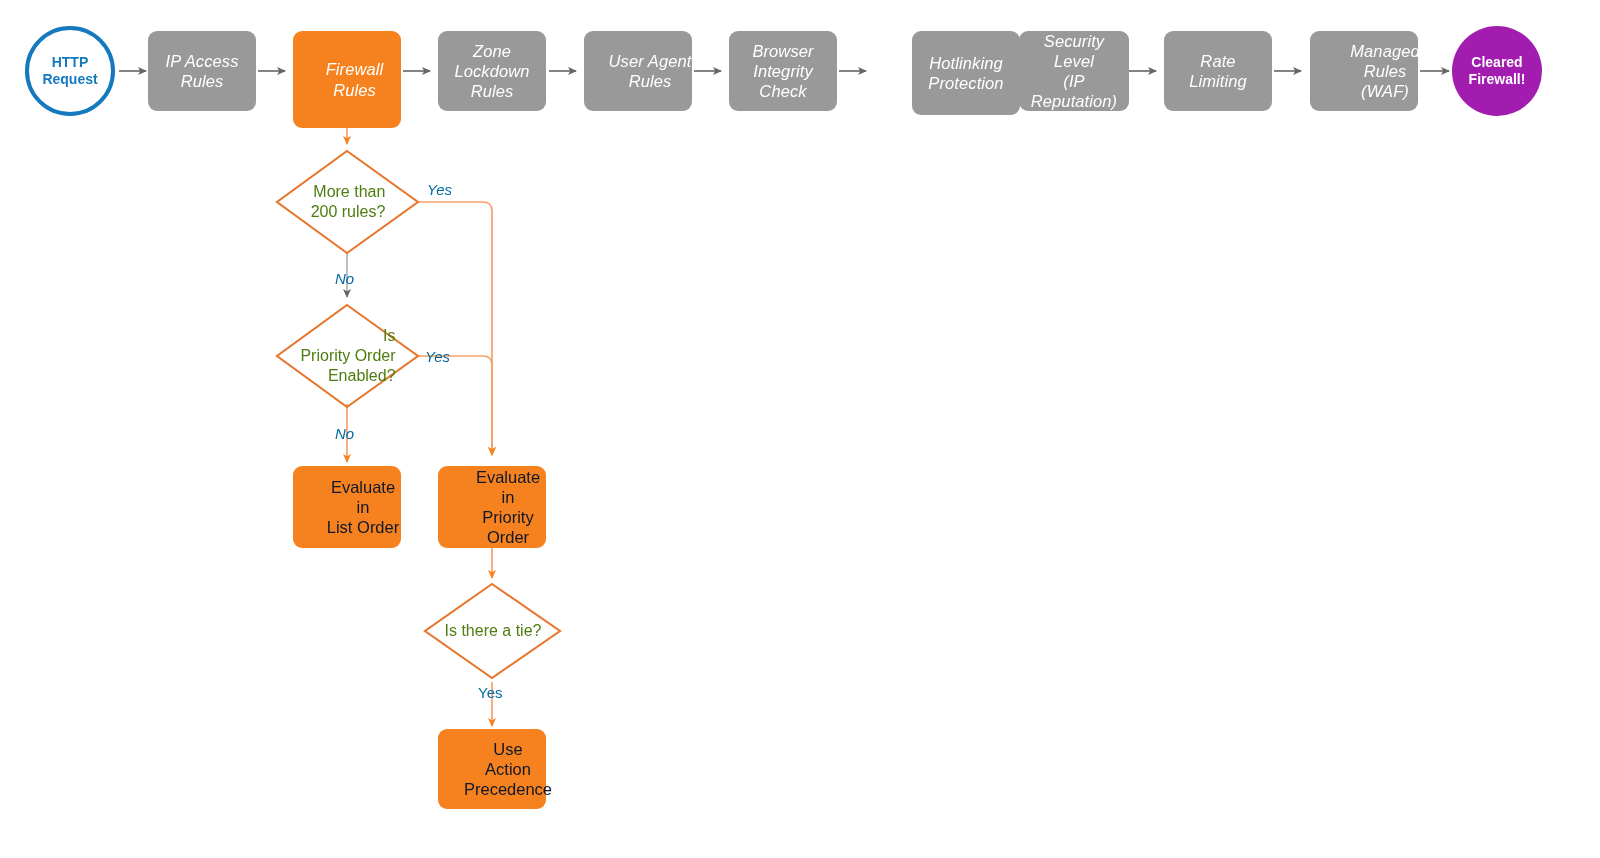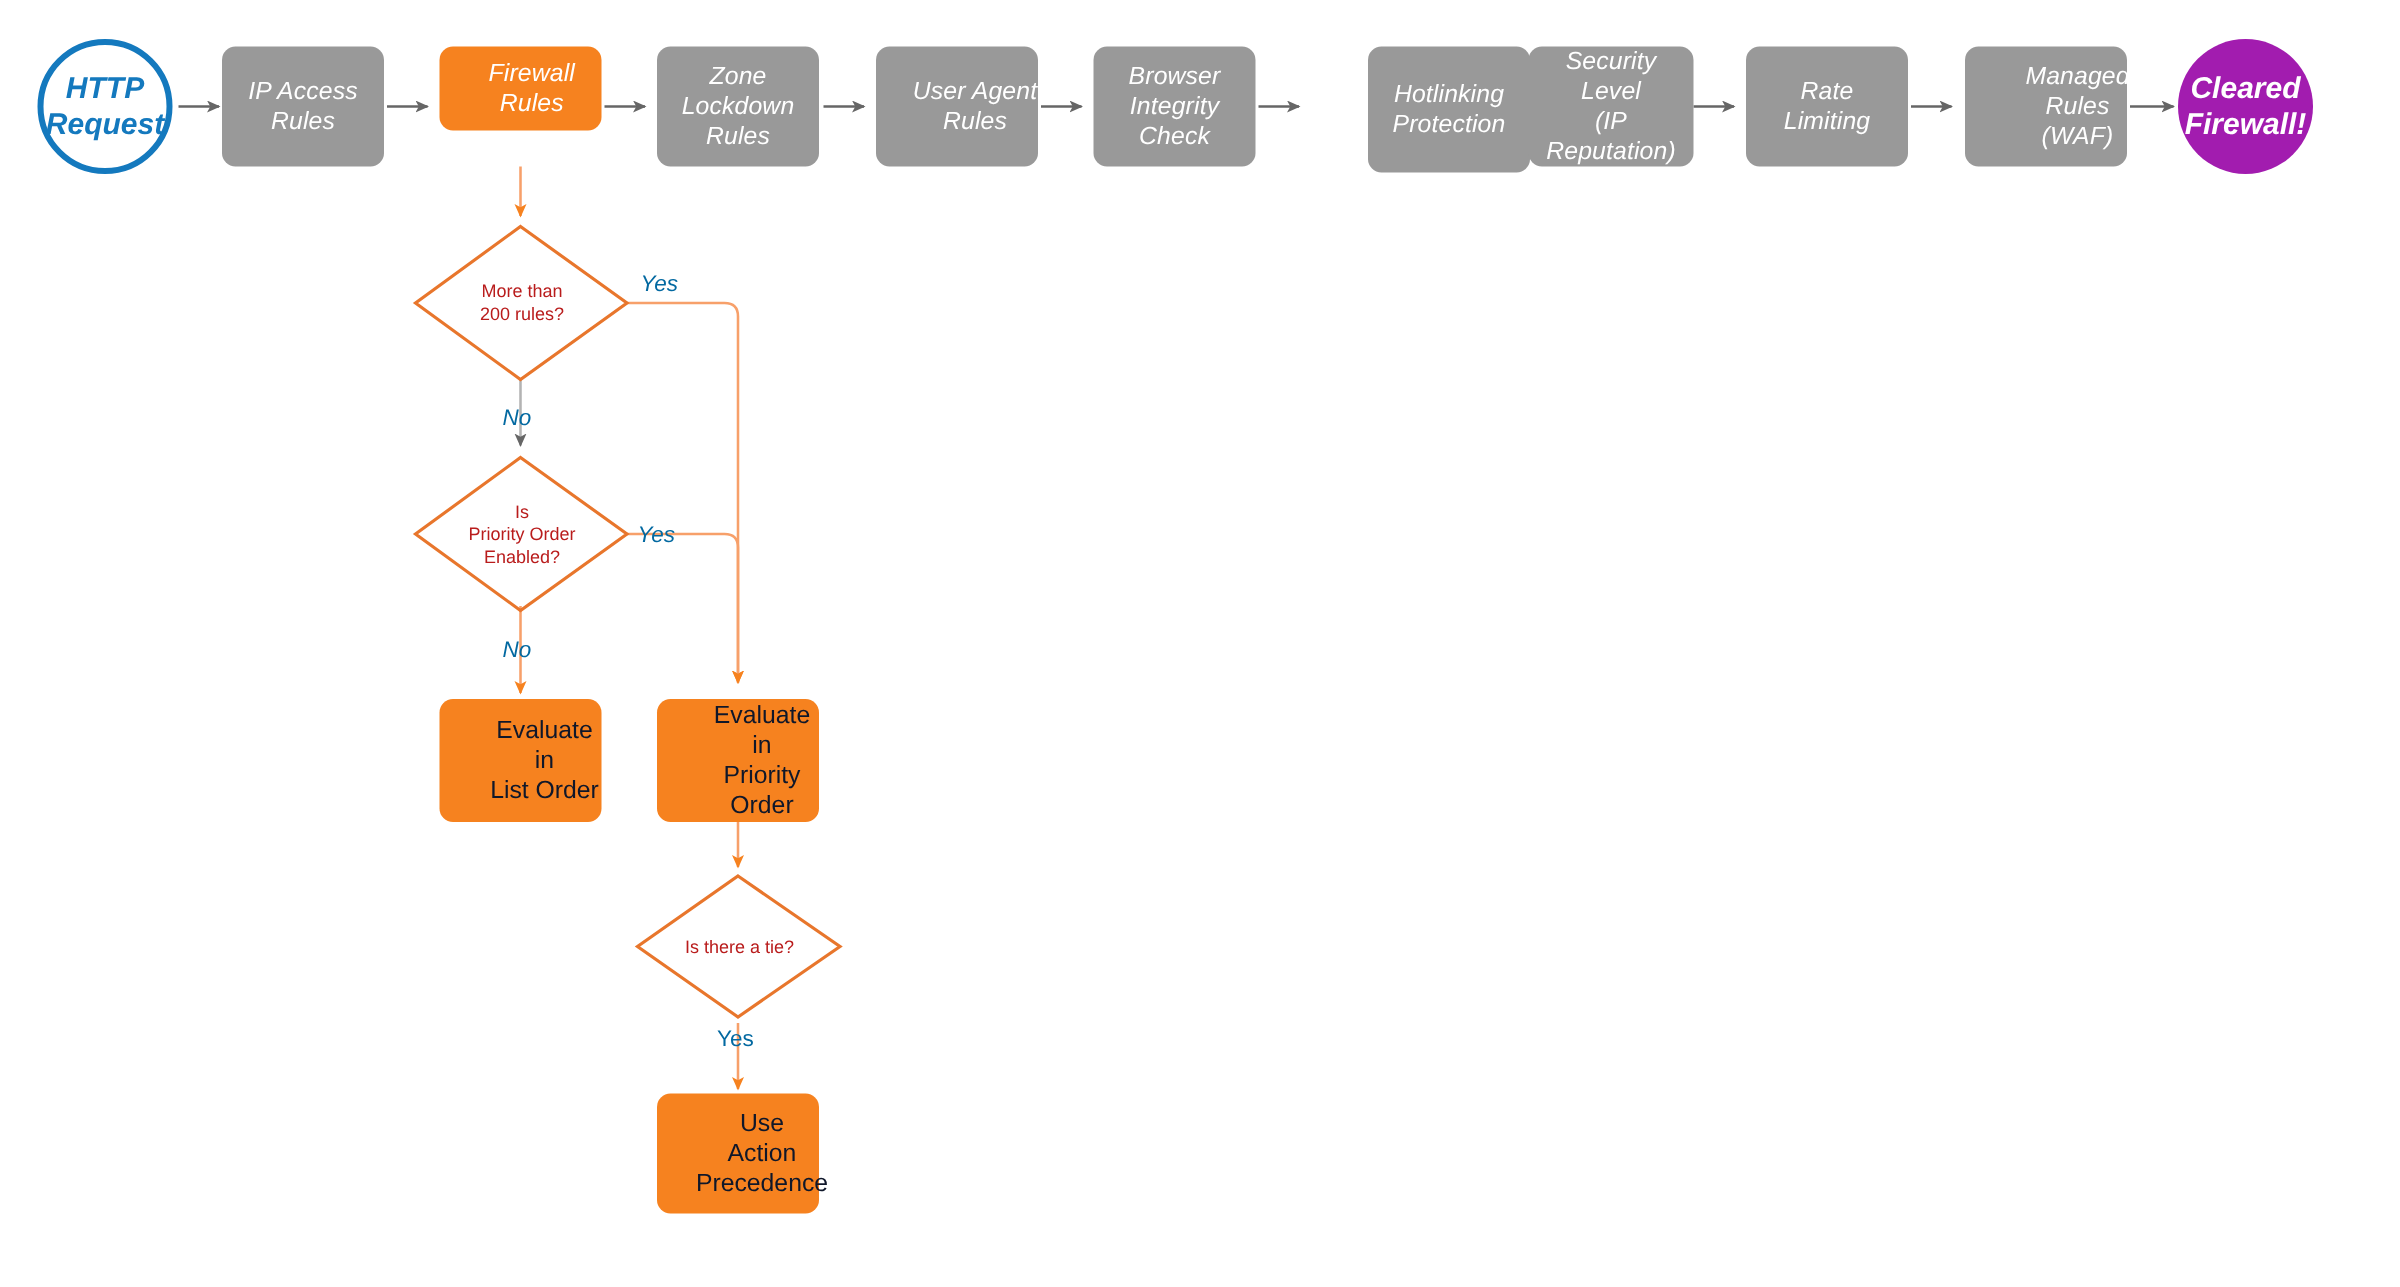--- a/index.html
+++ b/index.html
@@ -41,23 +41,22 @@
     border-radius: 9px;
     font-style: italic;
     font-size: 16.5px;
     letter-spacing: 0.1px;
   }
   .pipeline-box.accent {
     background: #f6821f;
   }
   .terminal-circle {
     border-radius: 50%;
-    font-style: italic;
     font-weight: bold;
-    font-size: 20px;
+    font-size: 14px;
   }
   .terminal-circle.start {
     background: #ffffff;
     border: 4px solid #1479be;
     color: #1479be;
   }
   .terminal-circle.end {
     background: #a21caf;
     color: #ffffff;
   }
@@ -66,23 +65,23 @@
     color: #0f172a;
     border-radius: 9px;
     font-size: 16.5px;
     padding-left: 32px;
   }
   .diamond-label {
     position: absolute;
     display: flex;
     align-items: center;
     justify-content: center;
-    text-align: center;
-    color: #b91c1c;
-    font-size: 12px;
+    text-align: right;
+    color: #4d7c0f;
+    font-size: 16px;
     line-height: 1.25;
     white-space: pre-line;
     box-sizing: border-box;
   }
   .edge-label {
     position: absolute;
     color: #0369a1;
     font-size: 15px;
     white-space: nowrap;
   }
@@ -140,21 +139,21 @@
       <path d="M492,584 L560,631 L492,678 L425,631 Z"></path>
     </g>
   </svg>
 
   <div class="node terminal-circle start" style="left:25px; top:26px; width:90px; height:90px;">HTTP
 Request</div>
 
   <div class="node pipeline-box" style="left:148px; top:31px; width:108px; height:80px;">IP Access
 Rules</div>
 
-  <div class="node pipeline-box accent" style="left:293px; top:31px; width:108px; height:56px;padding-left:15px;">Firewall
+  <div class="node pipeline-box accent" style="left:293px; top:31px; width:108px; height:97px;padding-left:15px;">Firewall
 Rules</div>
 
   <div class="node pipeline-box" style="left:438px; top:31px; width:108px; height:80px;">Zone
 Lockdown
 Rules</div>
 
   <div class="node pipeline-box" style="left:584px; top:31px; width:108px; height:80px;padding-left:24px;">User Agent
 Rules</div>
 
   <div class="node pipeline-box" style="left:729px; top:31px; width:108px; height:80px;">Browser

